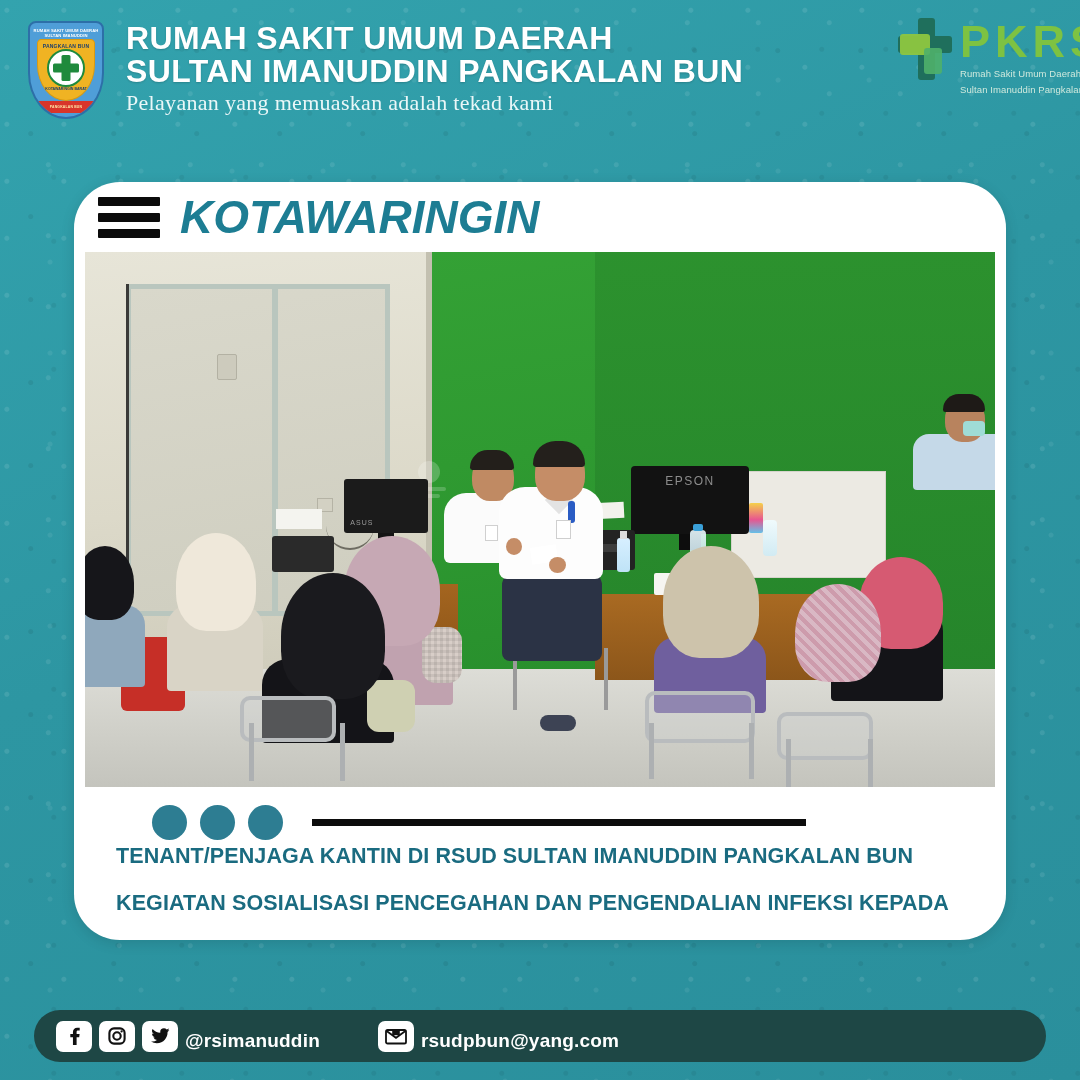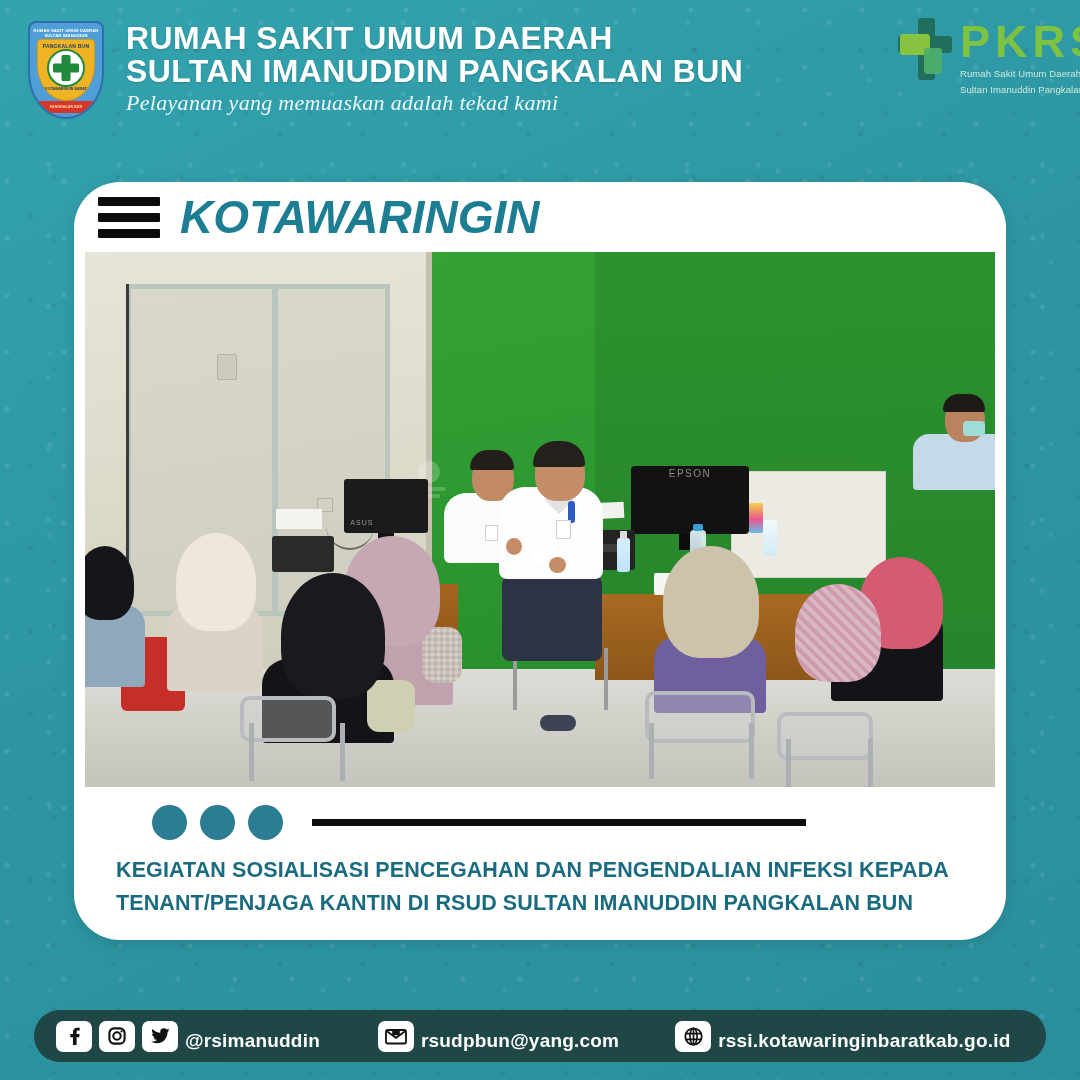--- a/index.html
+++ b/index.html
@@ -72,21 +72,21 @@
   .shield-ribbon span{ font-size:3.4px; color:#ffe9a8; font-weight:bold; letter-spacing:.2px;}
 
   .header-text{ margin-left:22px; flex:1 1 auto; }
   .h-line{
     color:#ffffff; font-weight:bold; font-size:31px; line-height:33px;
     letter-spacing:.4px; text-shadow:0 1px 2px rgba(0,0,0,.18);
     transform:scaleX(1.03); transform-origin:left center;
   }
   .h-tag{
     color:#eaf7f8; font-size:22px; line-height:30px; 
-    font-family:"Liberation Serif", serif; font-style:italic; letter-spacing:.3px;
+    font-family:"Liberation Serif", serif; letter-spacing:.3px;
   }
 
   
   .pkrs{
     position:absolute; right:-14px; top:18px; width:196px; height:78px;
     display:flex; align-items:flex-start;
   }
   .pkrs-mark{ position:relative; width:54px; height:62px; flex:0 0 auto; }
   .pkrs-mark i{ position:absolute; display:block; border-radius:3px; }
   .pkrs-b1{ left:20px; top:0; width:17px; height:62px; background:#1f6f5c; }
@@ -158,22 +158,22 @@
   .monitor-asus{ left:28.5%; top:42.5%; width:84px; height:54px;
     background:#1b1b1b; border-radius:3px; }
   .monitor-asus .mstand{ position:absolute; left:50%; bottom:-13px; transform:translateX(-50%);
     width:16px; height:13px; background:#141414;}
   .monitor-asus .mlabel{ position:absolute; left:6px; top:40px; font-size:7px; color:#9a9a9a; letter-spacing:1px;}
   .printer{ left:20.5%; top:53%; width:62px; height:36px;
     background:#2a2a2a; border-radius:3px;}
   .paper{ left:21%; top:48%; width:46px; height:20px; background:#f4f4ef; }
   .monitor-epson{ left:60%; top:40%; width:118px; height:68px;
     background:#121212; border-radius:4px; }
-  .monitor-epson .mlabel{ position:absolute; left:50%; top:2px; transform:translateX(-50%);
-    font-size:10px; color:#8c8c8c; letter-spacing:1.5px;}
+  .monitor-epson .mlabel{ position:absolute; left:50%; top:8px; transform:translateX(-50%);
+    font-size:12px; color:#8c8c8c; letter-spacing:1.5px;}
   .monitor-epson .mstand{ position:absolute; left:50%; bottom:-16px; transform:translateX(-50%);
     width:22px; height:16px; background:#0d0d0d;}
   .printer2{ left:52.5%; top:52%; width:72px; height:40px; background:#232323; border-radius:3px;}
   .printer2 .tray{ position:absolute; left:6px; top:14px; width:56px; height:8px; background:#3d3d3d;}
   .papers2{ left:53.5%; top:47%; width:52px; height:16px; background:#f2f2ec; transform:rotate(-3deg);}
   .sanitizer{ left:58.5%; top:53.5%; width:13px; height:34px;
     background:linear-gradient(180deg,#d7efff 0%,#bfe3f7 100%); border-radius:3px;}
   .sanitizer .pump{ position:absolute; left:3px; top:-7px; width:7px; height:8px; background:#dcdcdc;}
   .sanitizer2{ left:51.5%; top:55%; width:12px; height:30px;
     background:linear-gradient(180deg,#dff3ff 0%,#c5e6f8 100%); border-radius:3px;}
@@ -439,22 +439,22 @@
     <div class="ph chair-leg" style="left:86%;top:91%;height:48px;"></div>
   </div>
 
   <div class="caption-wrap">
     <div class="dots-row">
       <span class="dot"></span>
       <span class="dot"></span>
       <span class="dot"></span>
       <span class="rule"></span>
     </div>
+    <div class="caption" style="margin-top:0">TENANT/PENJAGA KANTIN DI RSUD SULTAN IMANUDDIN PANGKALAN BUN</div>
     <div class="caption">KEGIATAN SOSIALISASI PENCEGAHAN DAN PENGENDALIAN INFEKSI KEPADA</div>
-    <div class="caption" style="margin-top:0">TENANT/PENJAGA KANTIN DI RSUD SULTAN IMANUDDIN PANGKALAN BUN</div>
   </div>
 </div>
 
 <div class="footer">
 
   <div class="fgroup">
     <span class="ic">
       <svg width="16" height="18" viewBox="0 0 16 18">
           <path fill="#111" d="M10.6 18V10.2h2.6l.4-3.1h-3V5.1c0-.9.25-1.5 1.5-1.5H13.7V.85C13.4.8 12.35.7 11.15.7 8.65.7 6.95 2.25 6.95 5.1v2H4.3v3.1h2.65V18z"></path>
         </svg>
@@ -482,23 +482,13 @@
         <rect x="1" y="2" width="20" height="13.5" rx="1.6" fill="none" stroke="#111" stroke-width="1.8"></rect>
         <path d="M1.6 3L11 9.8 20.4 3" fill="none" stroke="#111" stroke-width="1.8"></path>
         <rect x="7.2" y="1.2" width="7.6" height="6" fill="#111"></rect>
       </svg>
     </span>
     <span class="ftxt">rsudpbun@yang.com</span>
   </div>
 
   <span class="sp2"></span>
 
-  <div class="fgroup">
-    <span class="ic">
-      <svg width="19" height="19" viewBox="0 0 19 19">
-        <circle cx="9.5" cy="9.5" r="8.2" fill="none" stroke="#111" stroke-width="1.8"></circle>
-        <ellipse cx="9.5" cy="9.5" rx="3.6" ry="8.2" fill="none" stroke="#111" stroke-width="1.6"></ellipse>
-        <path d="M1.6 6.6h15.8M1.6 12.4h15.8M9.5 1.3v16.4" stroke="#111" stroke-width="1.6" fill="none"></path>
-      </svg>
-    </span>
-    <span class="ftxt">rssi.kotawaringinbaratkab.go.id</span>
-  </div>
 </div>
 
 </body></html>

